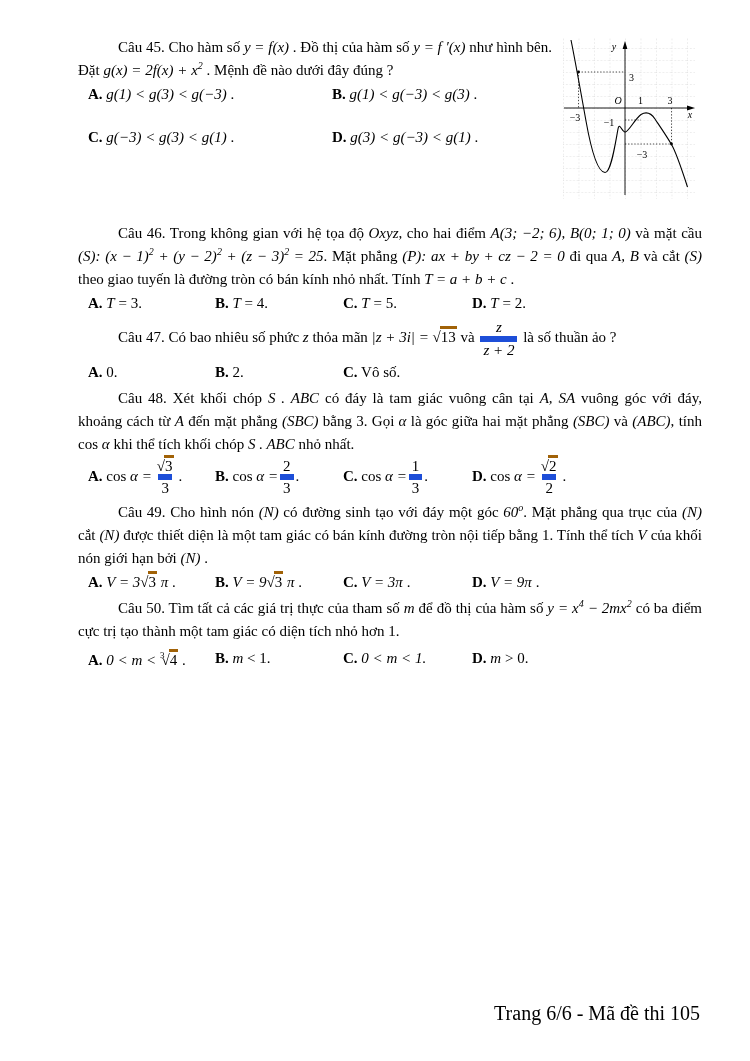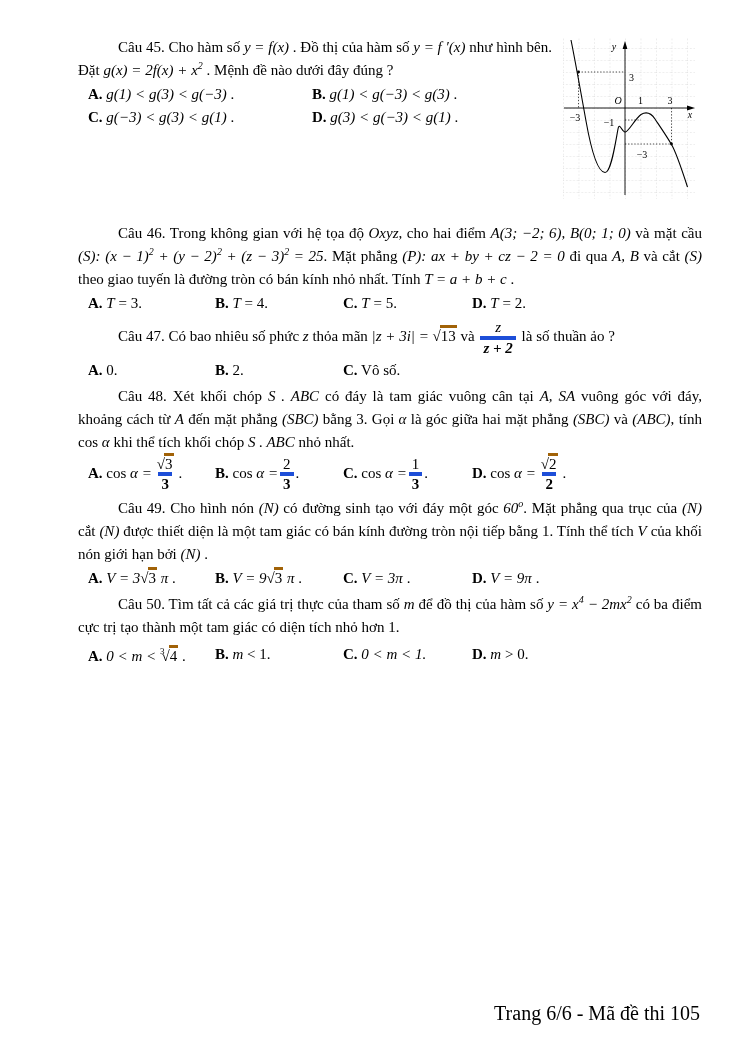--- a/index.html
+++ b/index.html
@@ -10,27 +10,27 @@
   }
   .content { position:absolute; left:78px; top:33px; width:624px; }
   .question { margin-top:3px; line-height:23px; }
   .q-body { text-align:justify; }
   .after-graph { clear:both; padding-top:13px; }
   .seg.bd { font-weight:normal;margin-left:40px; }
   .seg.it { font-style:italic; }
   sup.seg { font-size:10px; font-style:italic; line-height:0; }
   .q-options { display:grid; padding-left:10px; margin:1px 0 3px 0; text-align:left; align-items:center; }
   .cols-4 { grid-template-columns:127px 128px 129px auto; }
-  .cols-2 { grid-template-columns:224px auto; }
+  .cols-2 { grid-template-columns:224px auto;gap:20px; }
   .option { padding-right:4px; }
   .opt-label { font-weight:bold; }
   .frac { display:inline-flex; flex-direction:column; align-items:center; vertical-align:middle;
           line-height:1.12; margin:1px 2px; }
   .frac .num { padding:0 3px; }
-  .frac .den { border-top:4px solid #1d4ed8; padding:0 3px;font-weight:bold; }
+  .frac .den { border-top:6px solid #1d4ed8; padding:0 3px; }
   .sqrt { display:inline-block; white-space:nowrap; }
   .rsign { letter-spacing:-1px; }
   .rcand { border-top:3px solid #a16207; padding:0 1px; font-style:normal; }
   .ridx { font-size:9px; vertical-align:7px; margin-right:-3px; }
   .graph-box { float:right; width:140px; height:164px; margin:1px 0 8px 10px; }
   .graph-box svg { display:block; }
   .gtxt { font-size:10px; font-family:"Liberation Serif", serif; }
   .gita { font-style:italic; }
   .end-line { text-align:center; margin-right:116px; line-height:23px; margin-top:1px; }
   .footer { position:absolute; top:1002px; right:50px; font-size:20px; }

